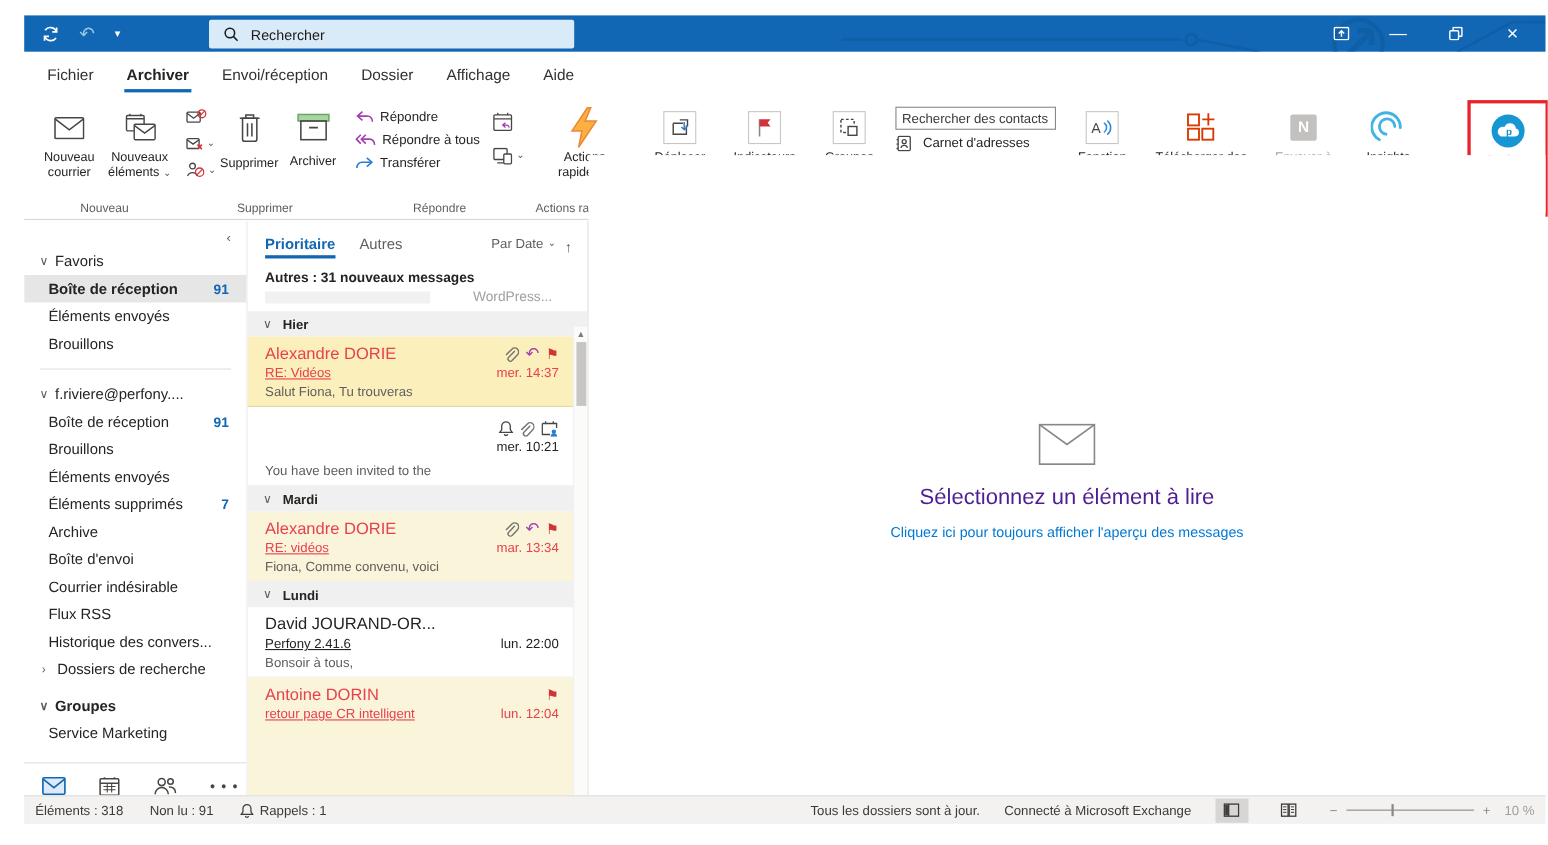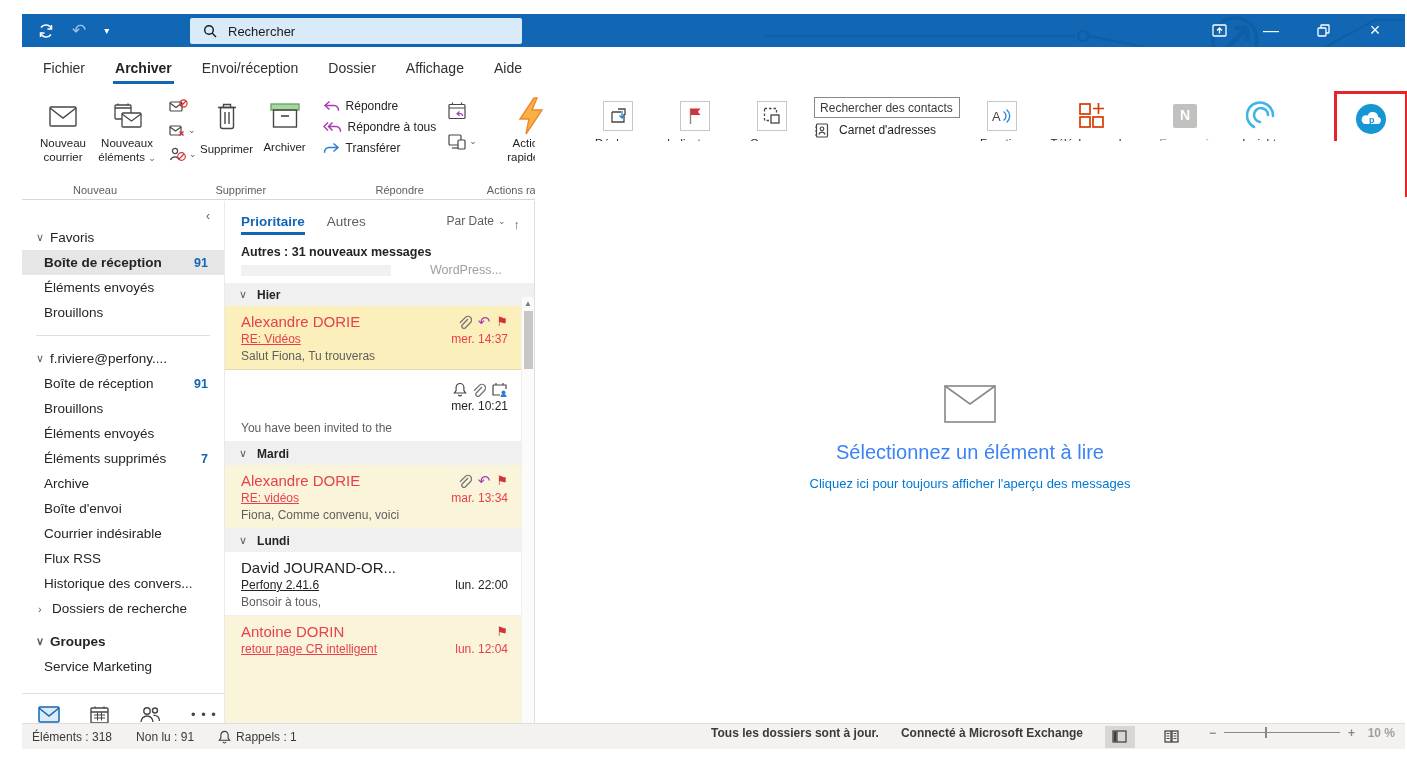--- a/index.html
+++ b/index.html
@@ -98,28 +98,28 @@
   .msg.flagged .msg-sender, .msg.flagged .msg-subject, .msg.flagged .msg-time { color:#e8404d; }
   .reply-glyph { color:#a33eb1; font-size:15px; line-height:1; }
   .flag-glyph { color:#d13438; font-size:13px; line-height:1; }
   .scrollbar { position:absolute; right:0; top:96px; bottom:0; width:13px; background:#fbfbfa; border-left:1px solid #f0f0f0;
     display:flex; flex-direction:column; align-items:center; font-size:8px; color:#7a7a7a; }
   .sc-thumb { width:9px; height:58px; background:#c8c6c4; margin-top:3px; }
   .sc-down { margin-top:auto; }
 
   
   .reading { flex:1; display:flex; flex-direction:column; align-items:center; justify-content:center; background:#fff; margin-top:-60px; }
-  .read-title { margin-top:18px; font-size:20px; color:#3b82f6; }
+  .read-title { margin-top:18px; font-size:20px; color:#4c1d95; }
   .read-link { margin-top:12px; font-size:13px; color:#0078d4; }
 
   
   .statusbar { position:absolute; left:0; right:0; bottom:12px; height:26px; background:#f3f2f1; border-top:1px solid #e1dfdd;
     display:flex; align-items:center; font-size:12px; color:#3b3a39; padding:0 10px 0 10px; }
   .st-left { display:flex; align-items:center; gap:24px; }
-  .st-right { margin-left:auto; display:flex; align-items:flex-start; gap:22px;font-weight:bold; }
+  .st-right { margin-left:auto; display:flex; align-items:center; gap:22px; }
   .st-bell { display:flex; align-items:center; gap:5px; }
   .viewbtn { width:30px; height:22px; display:flex; align-items:center; justify-content:center; }
   .viewbtn.active { background:#d8d6d4; }
   .zoomctl { display:flex; align-items:center; gap:8px; color:#8a8886; }
   .zoom-track { width:116px; height:1px; background:#8a8886; position:relative; }
   .zoom-thumb { position:absolute; left:35%; top:-5px; width:2px; height:11px; background:#8a8886; }
   .zoom-pct { color:#a19f9d; width:32px; text-align:right; }
   svg { display:block; }
 </style>
 </head>

